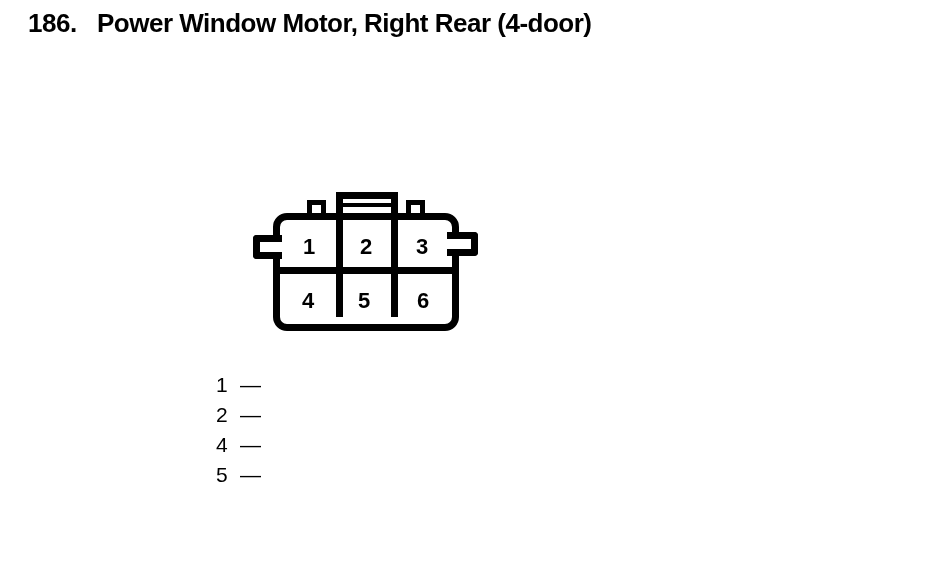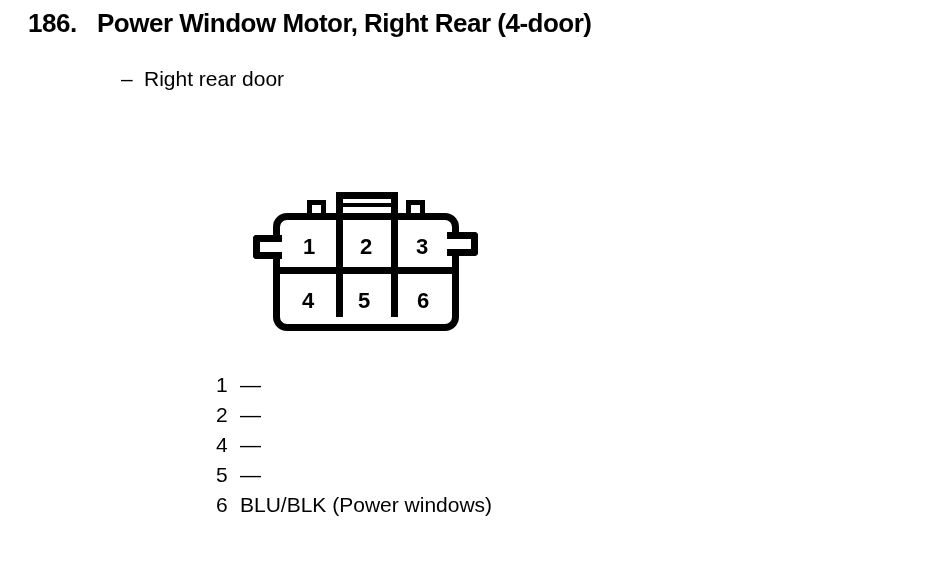--- a/index.html
+++ b/index.html
@@ -131,23 +131,20 @@
   .pin-num { display: inline-block; width: 24px; }
 </style>
 </head>
 <body>
 
 <h1 class="title">
   <span class="fig-num">186.</span><span class="fig-title">Power Window Motor, Right Rear (4-door)</span>
 </h1>
 
 <div class="notes">
-  <div class="note-line">
-    <span class="note-dash">–</span><span>Right rear door</span>
-  </div>
 </div>
 
 <div class="connector">
   <div class="top-tab left"></div>
   <div class="top-tab right"></div>
   <div class="latch-tab">
     <div class="latch-ridge"></div>
   </div>
   <div class="shell"></div>
   <div class="ear left"></div>
@@ -169,16 +166,13 @@
   </div>
   <div class="pin-row">
     <span class="pin-num">2</span><span class="pin-wire">—</span>
   </div>
   <div class="pin-row">
     <span class="pin-num">4</span><span class="pin-wire">—</span>
   </div>
   <div class="pin-row">
     <span class="pin-num">5</span><span class="pin-wire">—</span>
   </div>
-  <div class="pin-row">
-    <span class="pin-num">6</span><span class="pin-wire">BLU/BLK (Power windows)</span>
-  </div>
 </div>
 
 </body></html>

